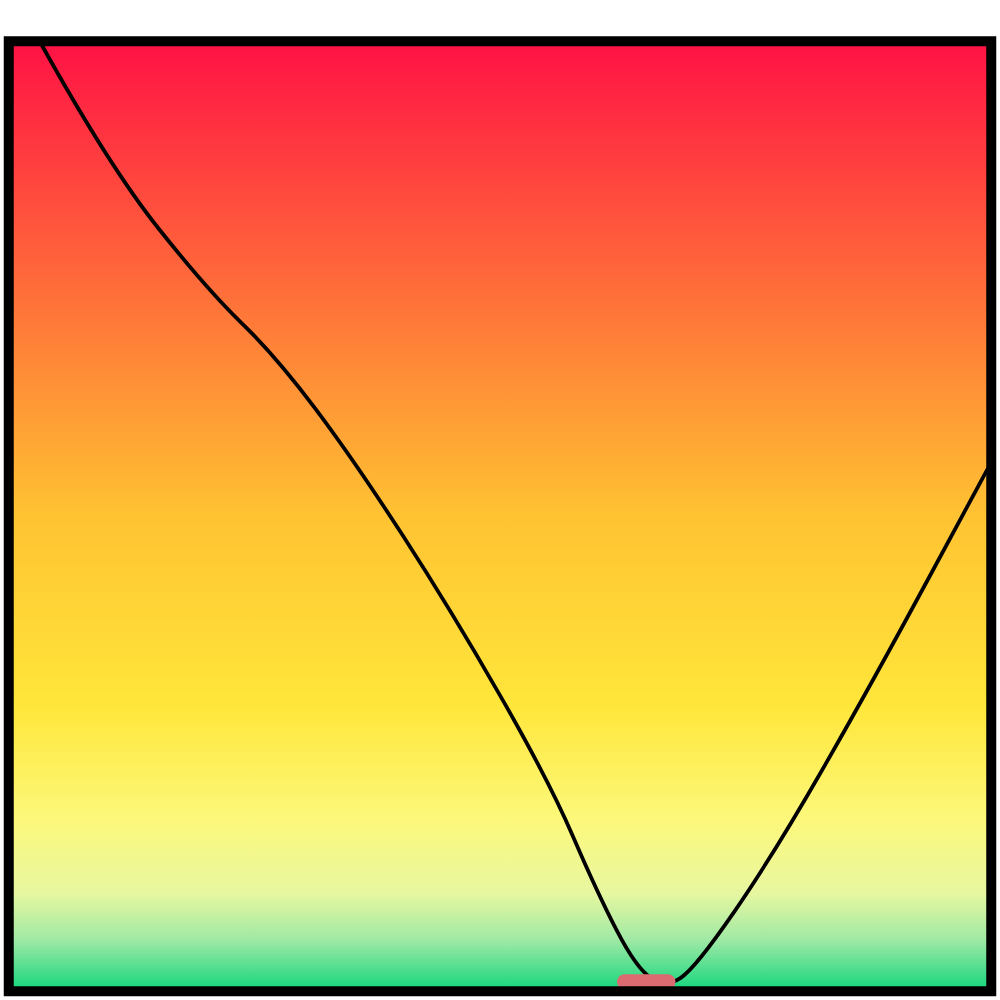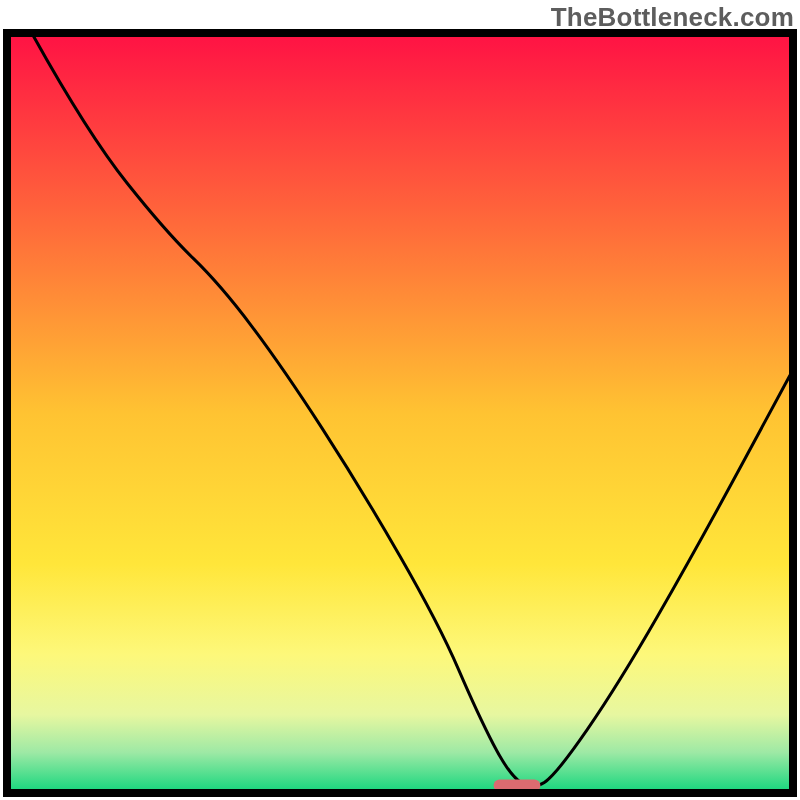--- a/index.html
+++ b/index.html
@@ -27,21 +27,20 @@
     z-index: 10;
   }
   svg {
     display: block;
   }
 </style>
 </head>
 <body>
 
 <div class="chart-container">
-  <div class="watermark">TheBottleneck.com</div>
   <svg id="chart-svg" width="800" height="800" viewBox="0 0 800 800">
     <defs>
       <linearGradient id="bg-grad" x1="0" y1="0" x2="0" y2="1">
           <stop offset="0.0%" stop-color="#ff1344"></stop>
           <stop offset="25.0%" stop-color="#ff6a3a"></stop>
           <stop offset="50.0%" stop-color="#ffc332"></stop>
           <stop offset="70.0%" stop-color="#ffe63a"></stop>
           <stop offset="82.0%" stop-color="#fdf87a"></stop>
           <stop offset="90.0%" stop-color="#e7f7a0"></stop>
           <stop offset="95.0%" stop-color="#9ee9a5"></stop>

